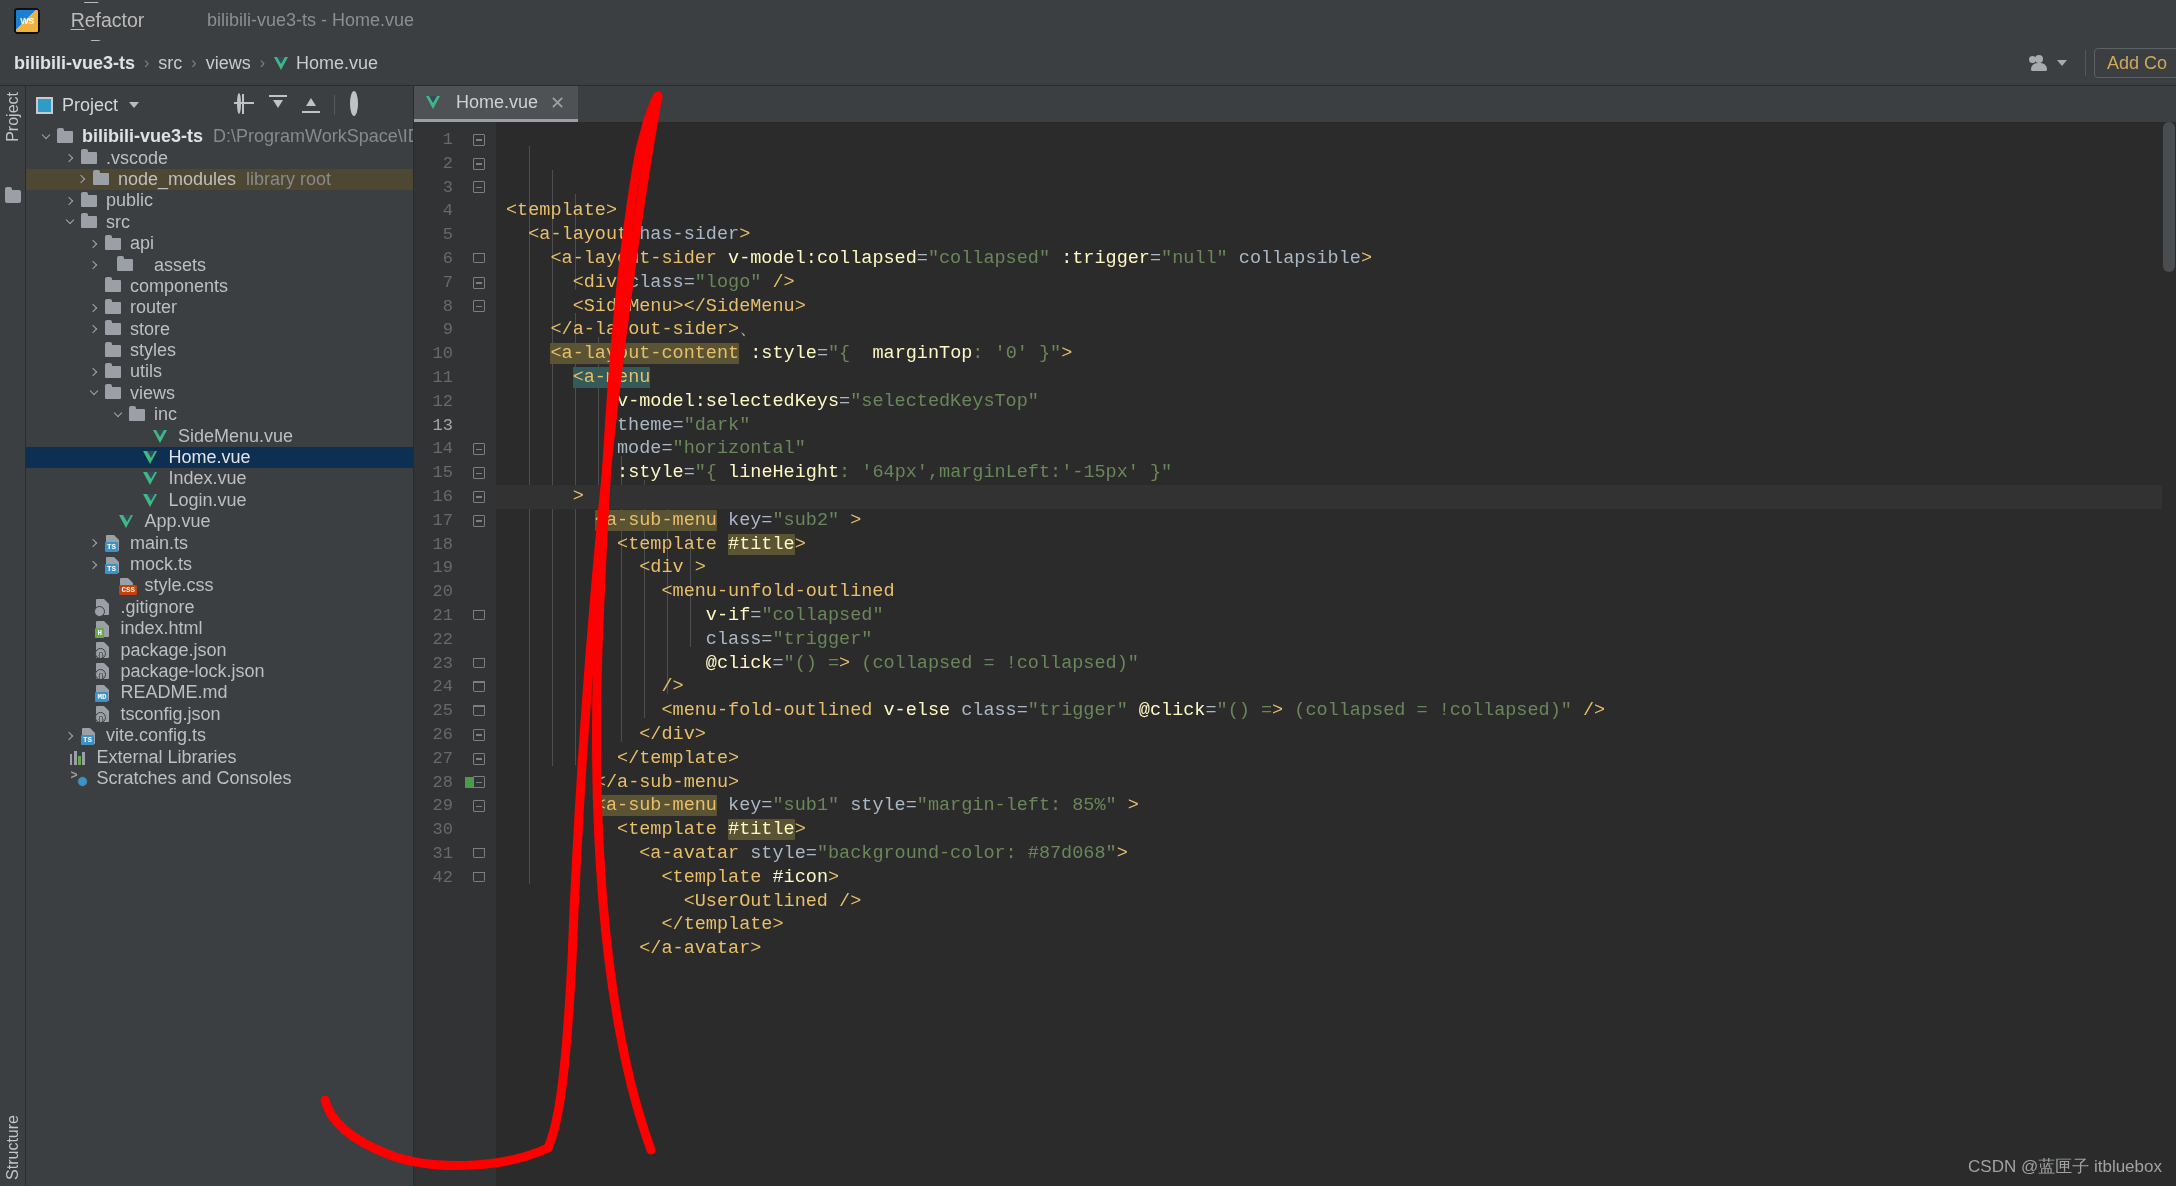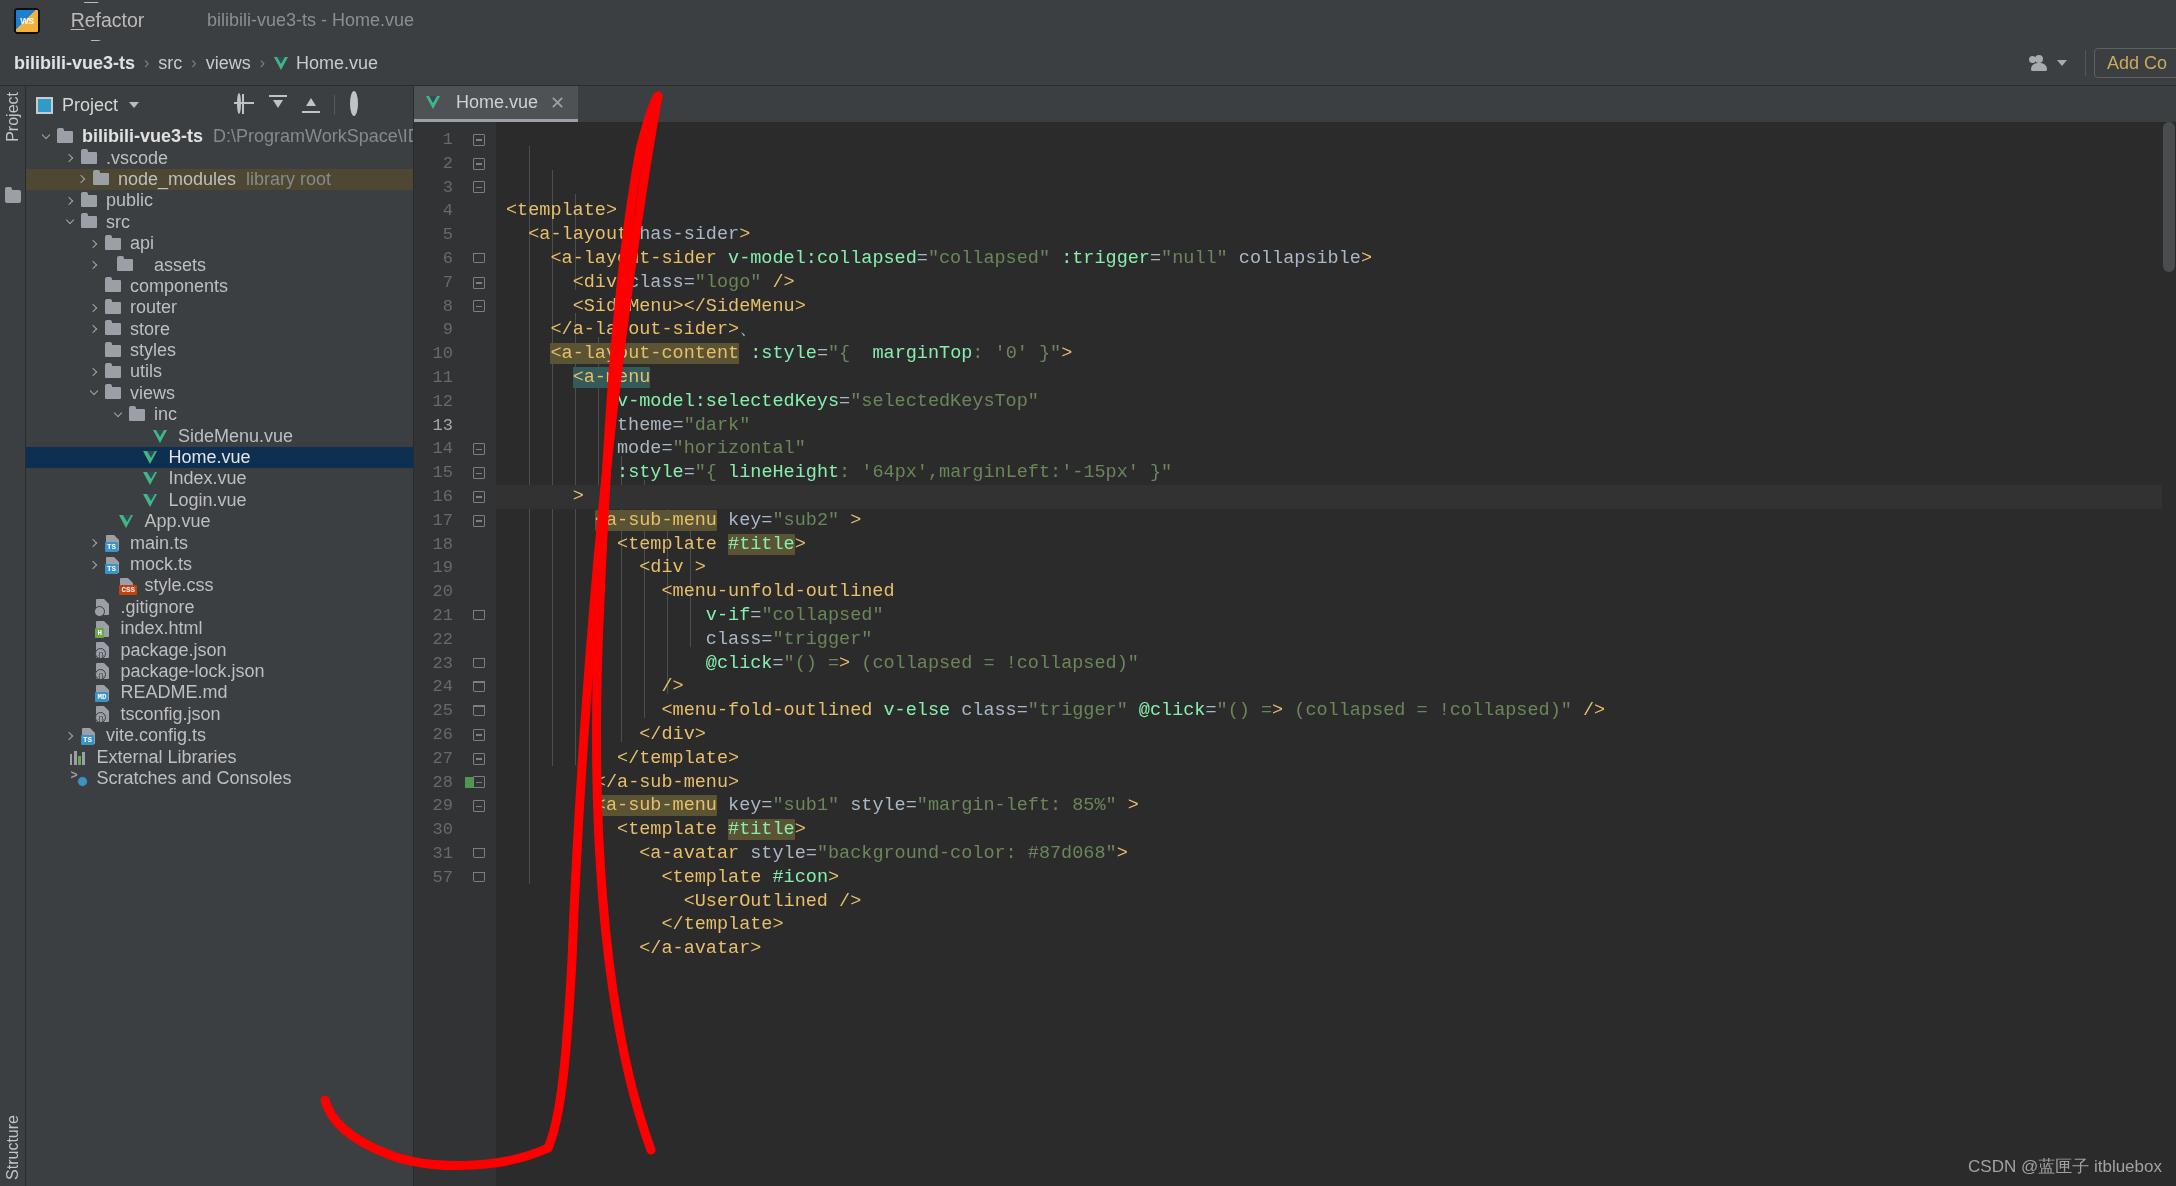--- a/index.html
+++ b/index.html
@@ -276,21 +276,21 @@
     overflow:hidden; white-space:pre;
   }
   .cline{ height:23.8px; padding-left:10px; position:relative; color:#a9b7c6; }
   .cline.cur{ background:#323232; }
   
   .guides{ position:absolute; inset:0; pointer-events:none; }
   .guides i{ position:absolute; width:1px; background:#4b4f51; }
 
   
   .tag{color:#e8bf6a;} .str{color:#6a8759;}
-  .vattr{color:#86efac;}
+  .vattr{color:#fef9c3;}
   .hl-olive{background:#5a5434; border-radius:1px;}
   .hl-teal{background:#355a5a; border-radius:1px;}
 
   
   .markcol{ width:14px; flex:0 0 14px; background:#2b2b2b; }
 
   
   .annot{ position:absolute; inset:0; pointer-events:none; z-index:40; }
 
   
@@ -685,21 +685,21 @@
             <div class="gl">22</div>
             <div class="gl">23</div>
             <div class="gl">24</div>
             <div class="gl">25</div>
             <div class="gl">26</div>
             <div class="gl">27</div>
             <div class="gl">28</div>
             <div class="gl">29</div>
             <div class="gl">30</div>
             <div class="gl">31</div>
-            <div class="gl">57</div>
+            <div class="gl">42</div>
           </div>
         <div class="foldcol" id="foldcol">
             <div class="fl">
               <span class="fold minus"></span>
             </div>
             <div class="fl">
               <span class="fold minus"></span>
             </div>
             <div class="fl">
               <span class="fold minus"></span>

